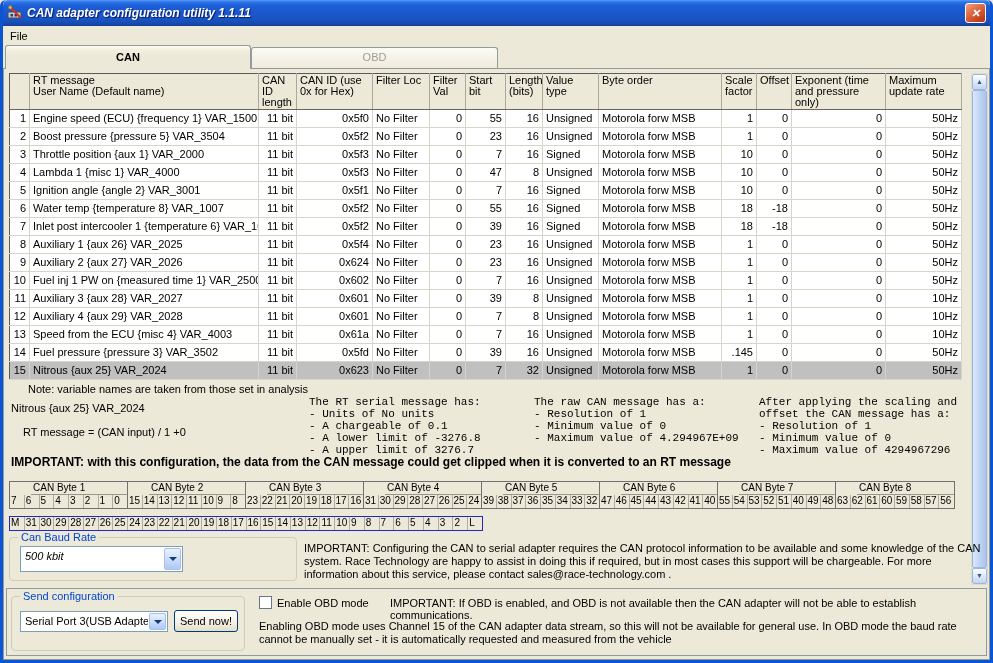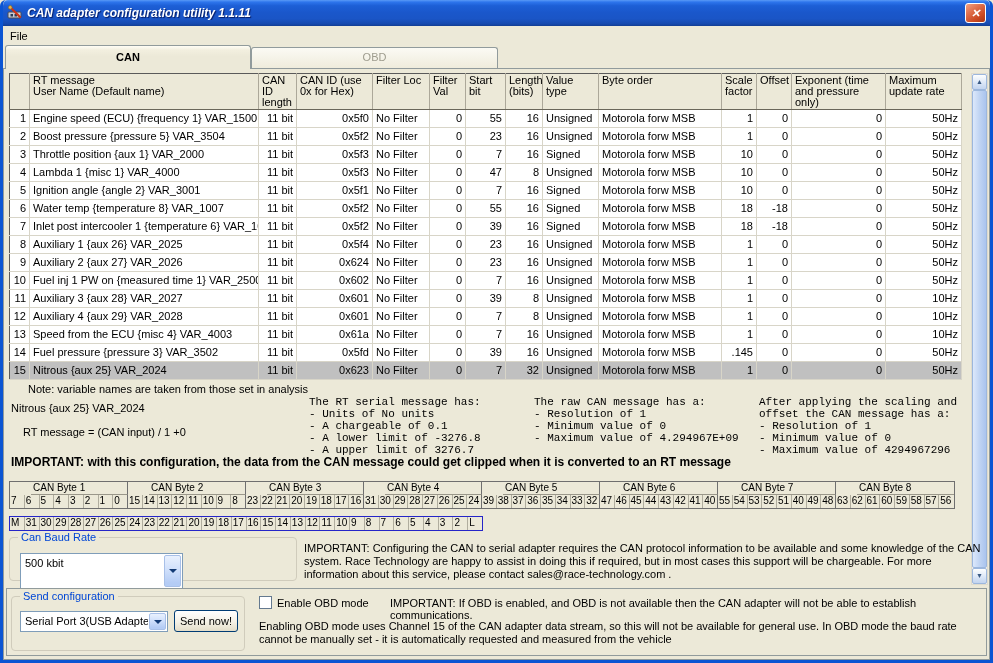--- a/index.html
+++ b/index.html
@@ -70,21 +70,21 @@
   .map-cell:last-child{border-right:none;}
   
   .groupbox{position:absolute;border:1px solid #d0ccbc;border-radius:4px;}
   .group-label{position:absolute;top:-7px;left:8px;background:#ece9d8;padding:0 3px;color:#0046d5;}
   .baud-group{left:5px;top:468px;width:288px;height:44px;}
   .combo{position:absolute;background:#fff;border:1px solid #7f9db9;display:flex;align-items:stretch;}
   .combo-text{flex:1;padding:3px 4px 0 4px;white-space:nowrap;overflow:hidden;}
   .combo-btn{width:17px;margin:1px;border:1px solid #a8c0e8;border-radius:2px;flex:none;
     background:linear-gradient(180deg,#e9f1fe 0%,#d0e0fb 45%,#b4ccf5 90%);display:flex;align-items:center;justify-content:center;}
   .arrow-down{width:0;height:0;border-left:4px solid transparent;border-right:4px solid transparent;border-top:4px solid #123a75;}
-  .baud-combo{left:10px;top:15px;width:163px;height:36px;}
+  .baud-combo{left:10px;top:8px;width:163px;height:26px;font-style:italic;}
   .baud-info{position:absolute;left:300px;top:473px;width:683px;line-height:13px;}
   
   .bottom-box{position:absolute;left:2px;right:2px;top:519px;bottom:3px;border:1px solid #919b9c;}
   .send-group{left:4px;top:7px;width:234px;height:55px;}
   .port-combo{left:8px;top:14px;width:148px;height:21px;}
   .send-btn{position:absolute;left:162px;top:13px;width:64px;height:22px;border:1px solid #003c74;border-radius:3px;
     background:linear-gradient(180deg,#ffffff,#f4f1e6 55%,#e3ddc9);font-size:11px;font-family:"Liberation Sans",sans-serif;}
   .obd-check{position:absolute;left:252px;top:7px;display:flex;align-items:center;gap:5px;}
   .checkbox{width:13px;height:13px;background:#fff;border:1px solid #64798f;display:inline-block;flex:none;}
   .obd-warning{position:absolute;left:383px;top:8px;width:598px;}

